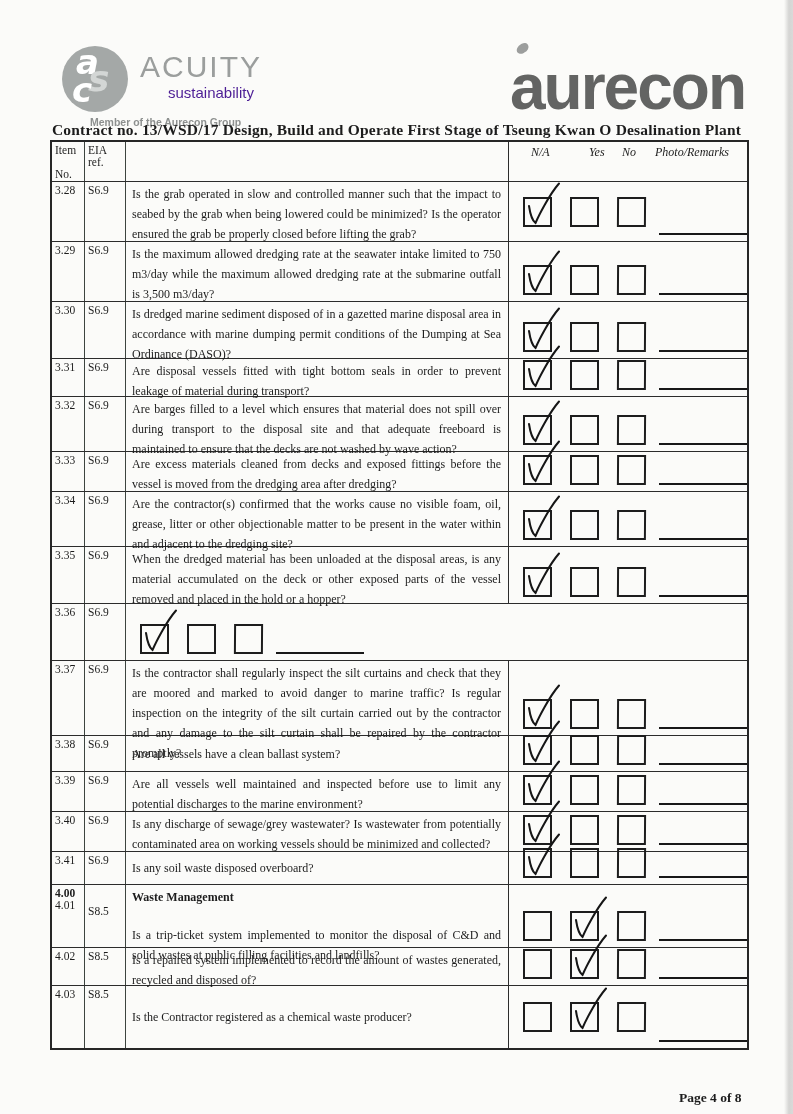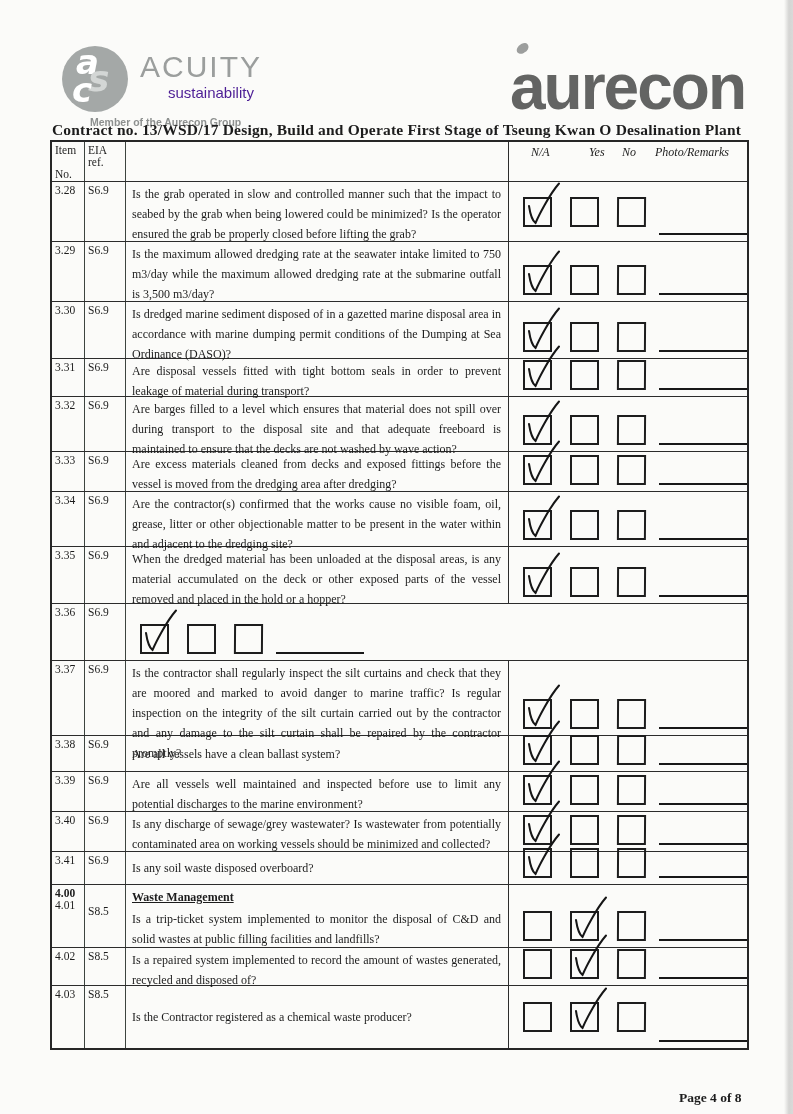--- a/index.html
+++ b/index.html
@@ -23,21 +23,21 @@
   .ck-table{position:absolute;left:50px;top:140px;width:695px;border:2px solid #262626;background:transparent;}
   .trow{position:relative;display:flex;border-bottom:1.6px solid #2c2c2c;box-sizing:border-box;}
   .trow:last-child{border-bottom:none;}
   .cell{box-sizing:border-box;}
   .c-item{width:33px;border-right:1.2px solid #3d443f;padding:2px 17px 0 3px;font-size:11.5px;}
   .c-ref{width:41px;border-right:1.2px solid #3d443f;padding:2px 1px 0 3px;font-size:11.5px;}
   .c-q{width:383px;border-right:1.4px solid #2c2c2c;padding:2px 7px 2px 6px;font-size:12px;line-height:20px;text-align:justify;}
   .c-q.vcenter{display:flex;align-items:center;}
   .c-checks{position:relative;width:238px;}
   .bold{font-weight:bold;}
-  .qsec{margin-bottom:2px;text-decoration:underline;}
+  .qsec{margin-bottom:18px;}
   .ref-offset{padding-top:20px;}
   
   .hrow{height:40px;}
   .hrow .c-item{display:flex;flex-direction:column;justify-content:space-between;padding-bottom:1px;}
   .hlabel{position:absolute;top:3px;font-size:12px;font-style:italic;}
   .hl-na{left:22px;}
   .hl-yes{left:66px;margin-left:14px;}
   .hl-no{left:113px;}
   .hl-rem{left:146px;}
   

